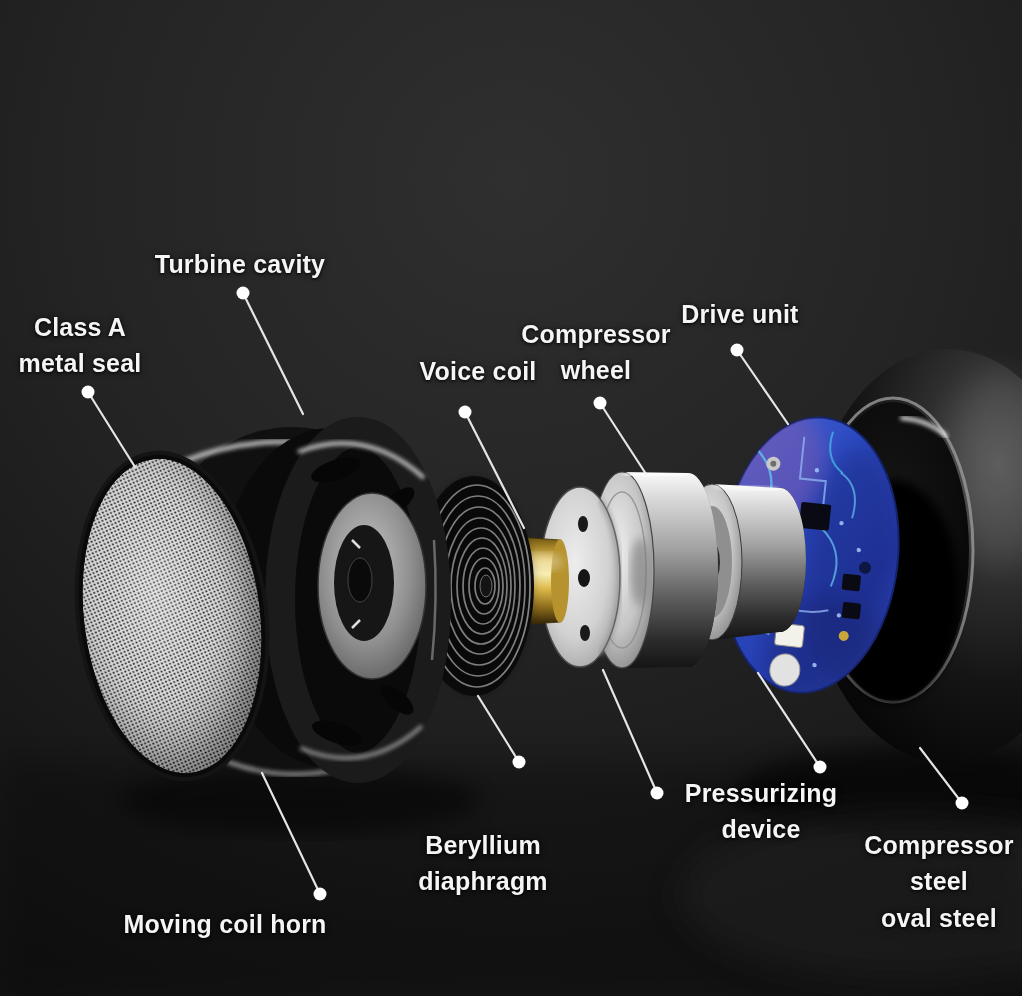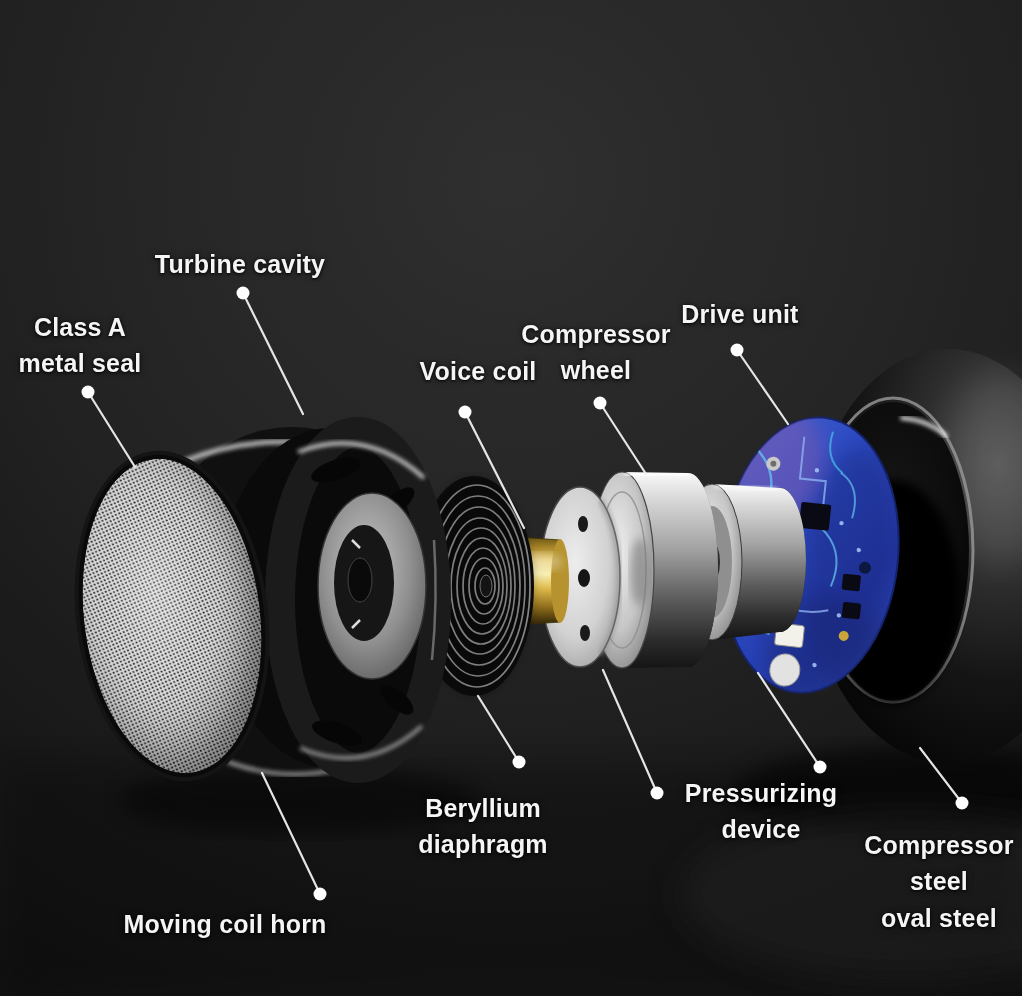--- a/index.html
+++ b/index.html
@@ -303,21 +303,21 @@
 
 <div class="callout" style="left:596px;top:352px">
   <div>Compressor</div>
   <div>wheel</div>
 </div>
 
 <div class="callout" style="left:740px;top:314px">
   <div>Drive unit</div>
 </div>
 
-<div class="callout" style="left:483px;top:826px">
+<div class="callout" style="left:483px;top:863px">
   <div>Beryllium</div>
   <div>diaphragm</div>
 </div>
 
 
 <div class="callout" style="left:761px;top:811px">
   <div>Pressurizing</div>
   <div>device</div>
 </div>
 

